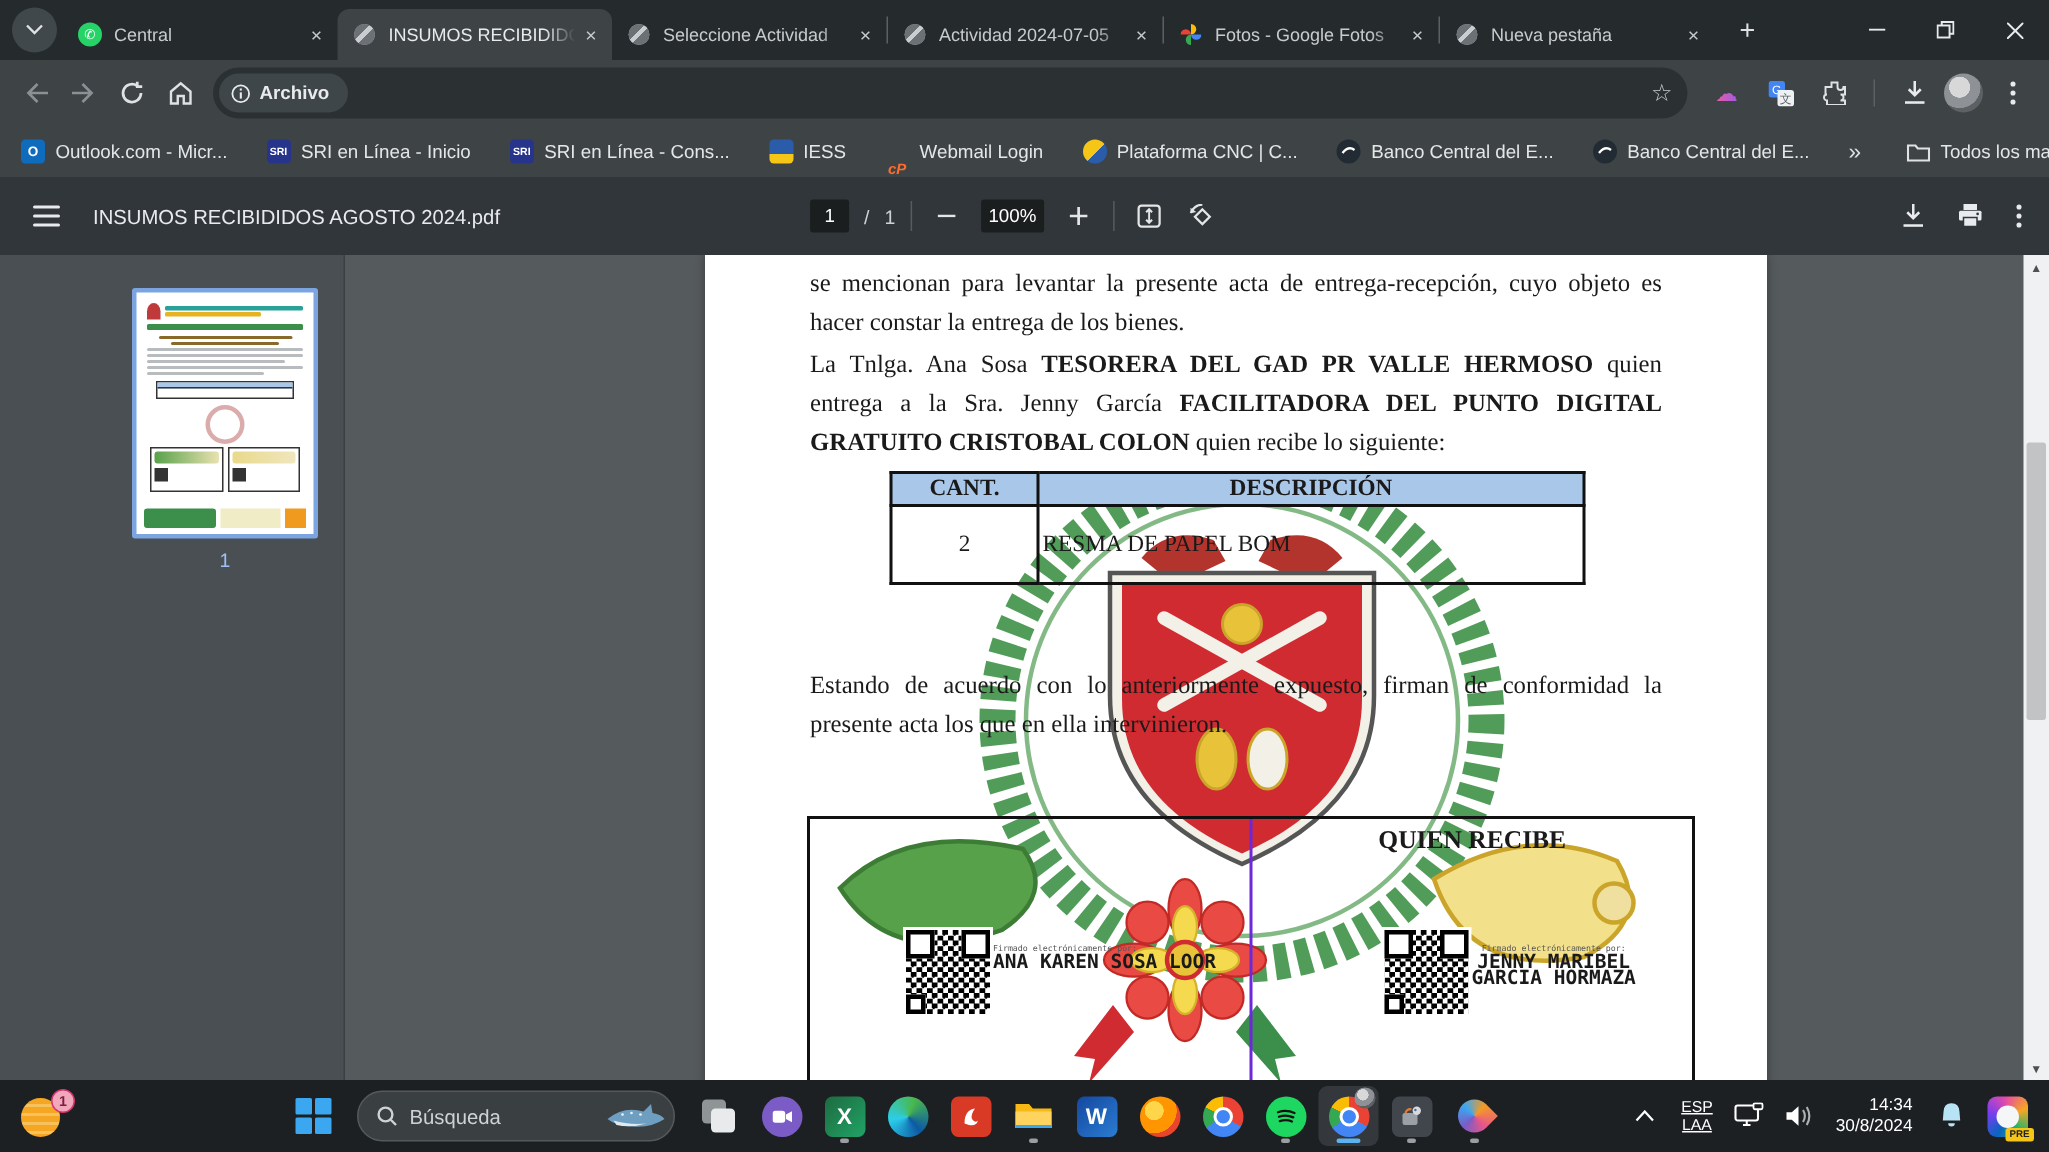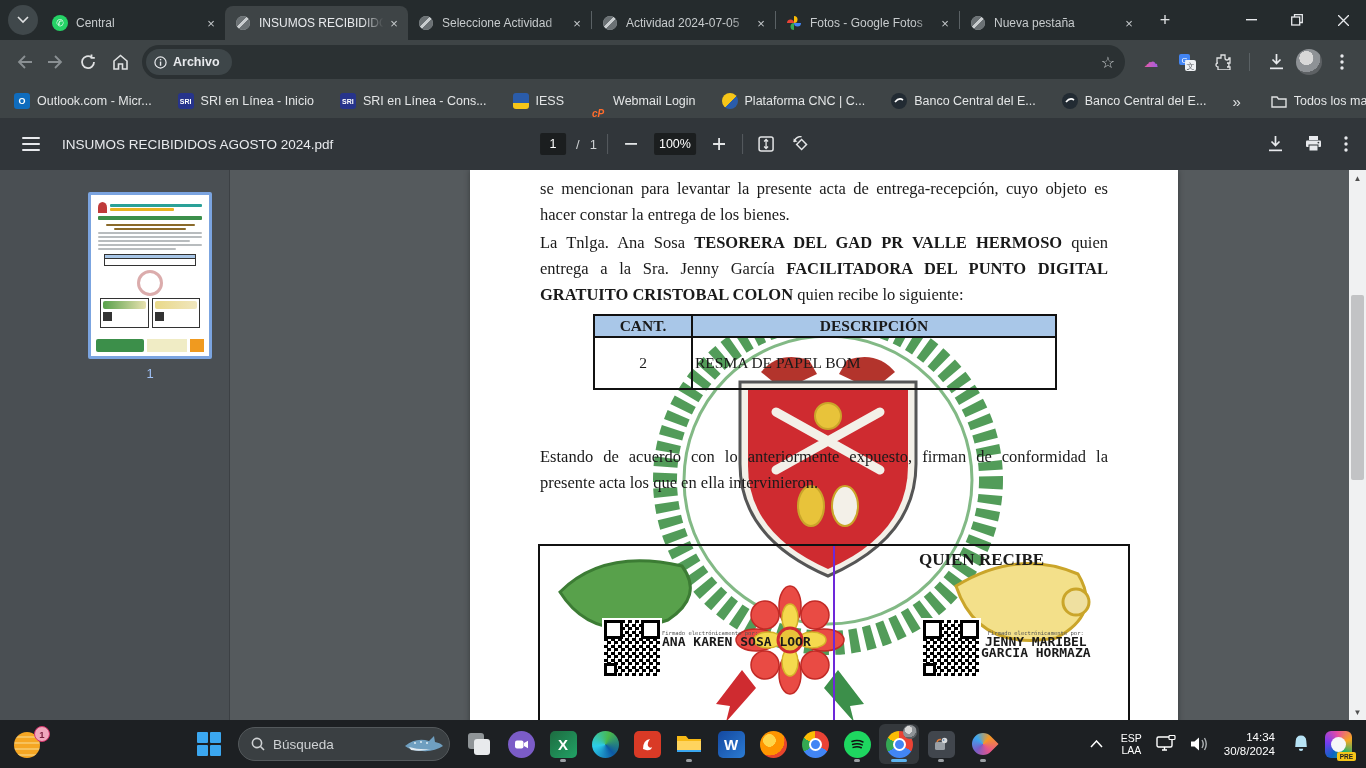--- a/index.html
+++ b/index.html
@@ -140,21 +140,21 @@
   .searchpill { width:212px; height:34px; background:#3a3f42; border:1px solid #54595c;
     border-radius:17px; margin:0 8px; display:flex; align-items:center; padding:0 4px 0 12px;
     color:#cfd2d4; font-size:13.5px; gap:8px; position:relative; overflow:hidden; }
   .taskview { width:26px; height:26px; position:relative; }
   .taskview i { position:absolute; border-radius:3px; }
   .taskview .tv1 { left:2px; top:2px; width:16px; height:16px; background:#8f9497; }
   .taskview .tv2 { right:2px; bottom:2px; width:16px; height:16px; background:#e8eaec; }
   .appic { width:27px; height:27px; border-radius:5px; display:flex; align-items:center;
     justify-content:center; font-weight:700; color:#fff; }
   .tray { position:absolute; right:6px; top:0; height:48px; display:flex; align-items:center; color:#fff; }
-  .lang { font-size:10.5px; line-height:12px; text-align:center; margin:0 8px; }
+  .lang { font-size:10.5px; line-height:12px; text-align:center; margin:0 8px;text-decoration:underline; }
   .clock { font-size:11.5px; line-height:14px; text-align:right; margin:16px 8px; }
   .copilot { width:27px; height:27px; border-radius:6px; position:relative;
     background:conic-gradient(from 210deg,#0a64c2,#7a3cf0,#e64ca6,#f5a623,#24b36b,#0a64c2); }
   .copilot:before { content:""; position:absolute; inset:6px; border-radius:50%; background:#f4f6f8; }
   .prebadge { position:absolute; right:-4px; bottom:-3px; background:#f5c518; color:#222;
     font-size:6.5px; font-weight:700; padding:1px 3px; border-radius:2px; }
   .bell { width:20px; height:20px; margin:0 8px; }
   svg { display:block; }
 </style>
 </head>

